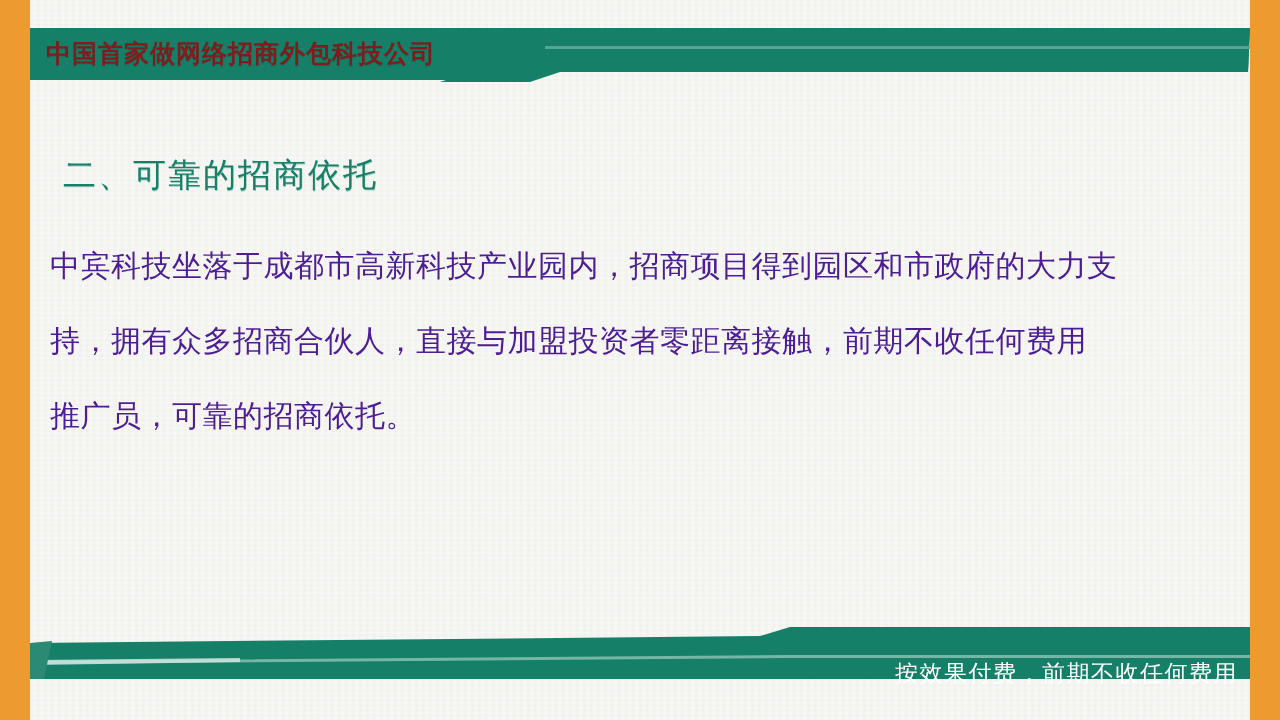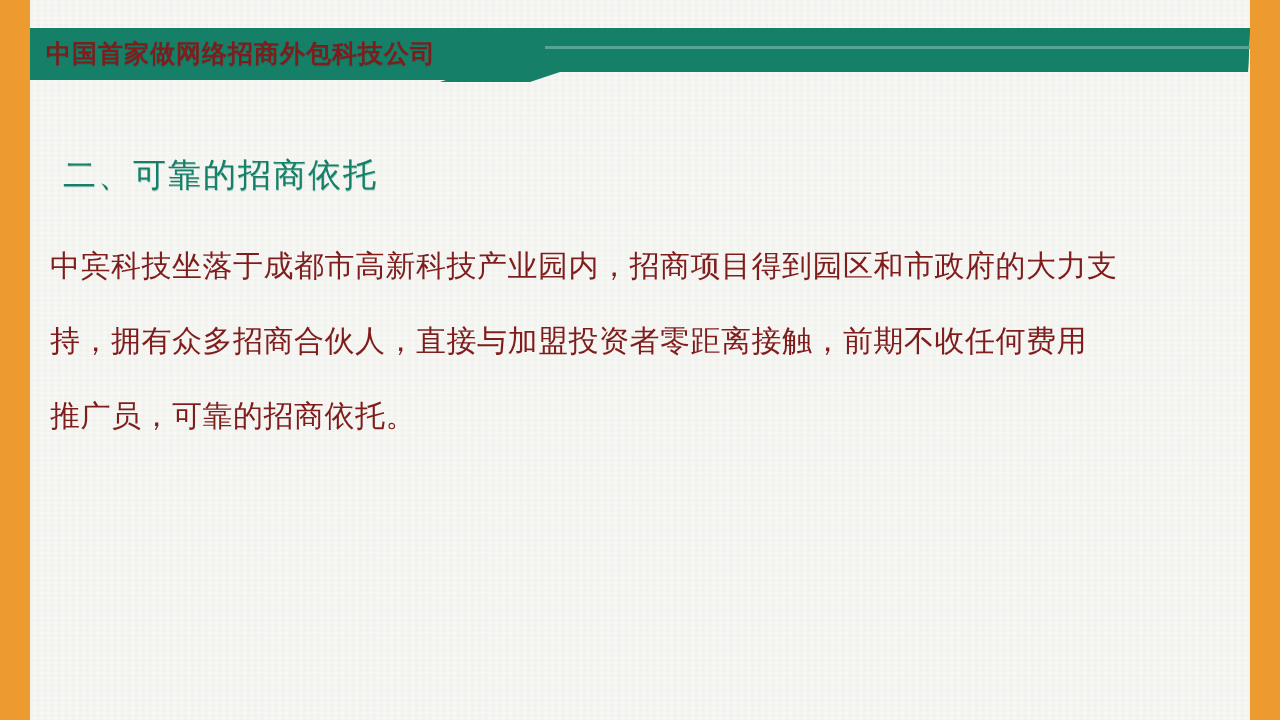--- a/index.html
+++ b/index.html
@@ -89,21 +89,21 @@
     white-space: nowrap;
     text-shadow: 0.5px 0.5px 0 rgba(21,127,104,0.35);
     margin-top: 20px;
   }
 
   #body-text {
     position: absolute;
     left: 50px;
     top: 228px;
     width: 1140px;
-    color: #7f1d1d;
+    color: #4c1d95;
     font-family: "Liberation Serif", "DejaVu Serif", serif;
     font-size: 30px;
     line-height: 75px;
     letter-spacing: 0.5px;
     text-align: justify;
     text-justify: inter-ideograph;
   }
   #body-text p {
     margin: 0;
     white-space: nowrap;
@@ -155,14 +155,28 @@
   </div>
 
   <div id="section-title">二、可靠的招商依托</div>
 
   <div id="body-text">
     <p>中宾科技坐落于成都市高新科技产业园内，招商项目得到园区和市政府的大力支</p>
     <p>持，拥有众多招商合伙人，直接与加盟投资者零距离接触，前期不收任何费用</p>
     <p>推广员，可靠的招商依托。</p>
   </div>
 
+  <div id="footer">
+    <svg width="1280" height="120" viewBox="0 0 1280 120" xmlns="http://www.w3.org/2000/svg">
+
+      <polygon points="30,43 760,36 790,27 1250,27 1250,79 30,79" fill="#157F68"></polygon>
+
+      <polygon points="30,61 790,55 1250,55 1250,58 790,58 30,64" fill="#7FBCAD" opacity="0.9"></polygon>
+
+      <polygon points="32,60 240,58 240,62 32,65" fill="#CFE6DF" opacity="0.85"></polygon>
+
+      <polygon points="30,43 52,41 44,79 30,79" fill="#2A8A74"></polygon>
+    </svg>
+
+    <div class="footer-note">按效果付费，前期不收任何费用</div>
+  </div>
 
 </div>
 
 </body></html>

